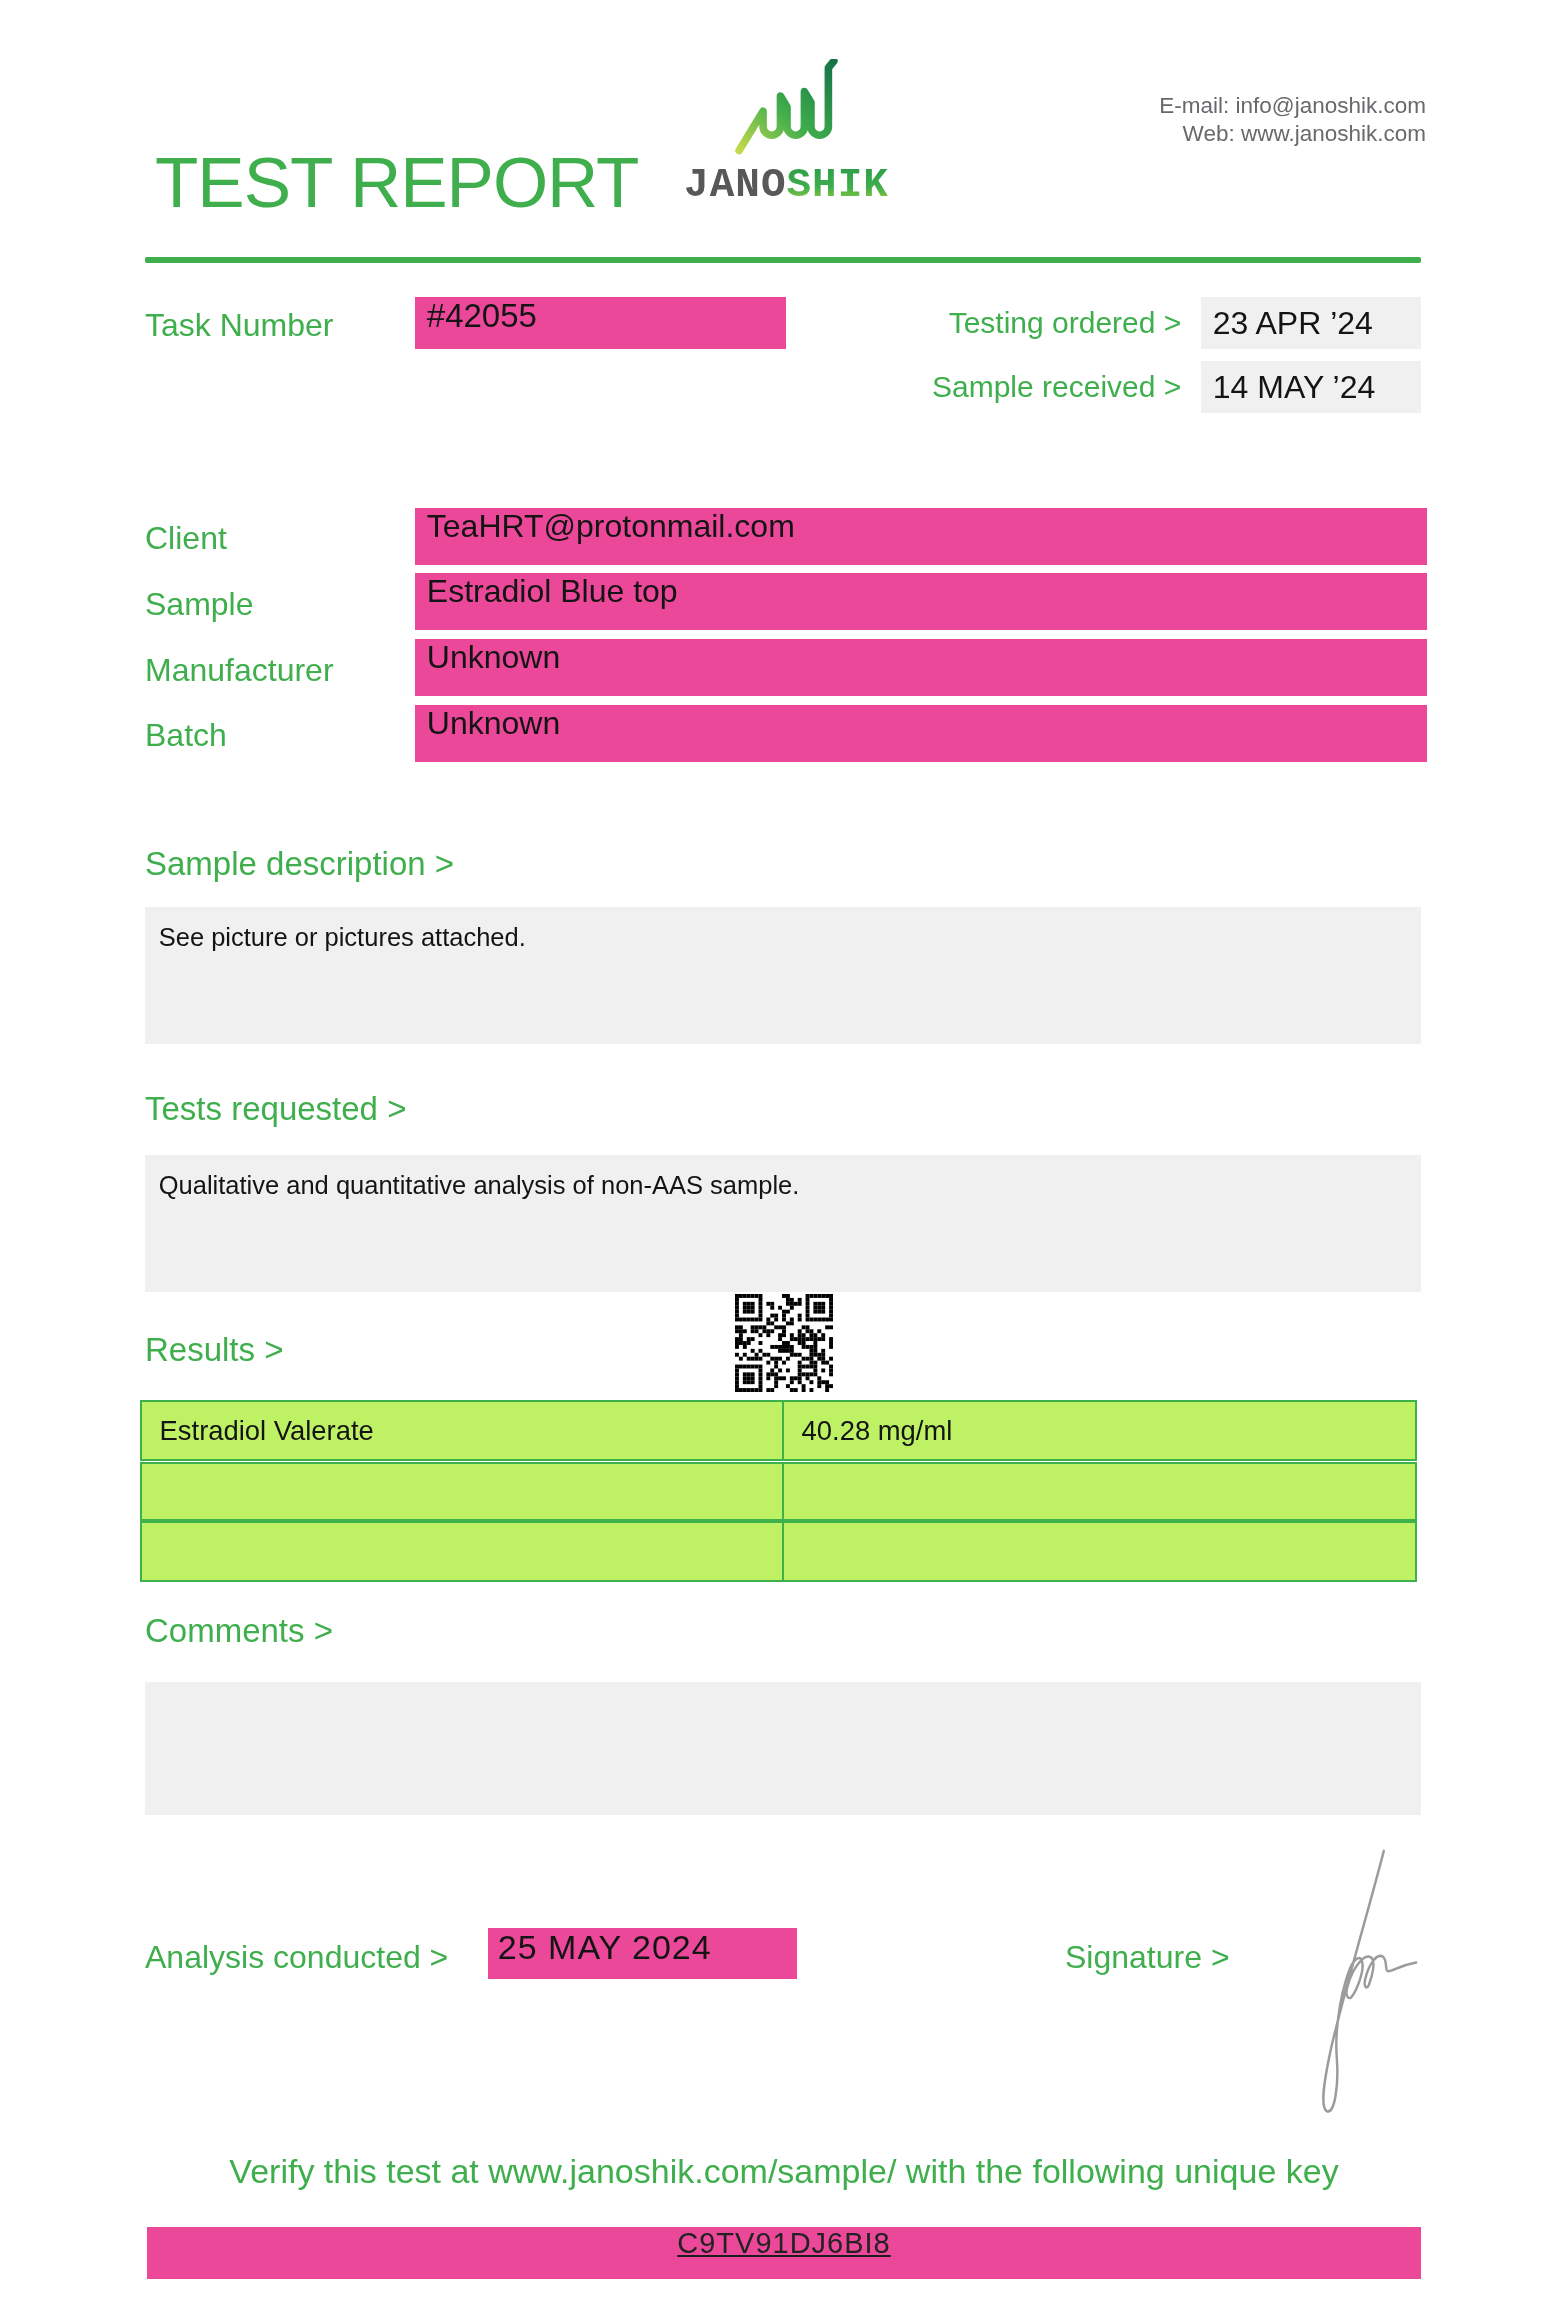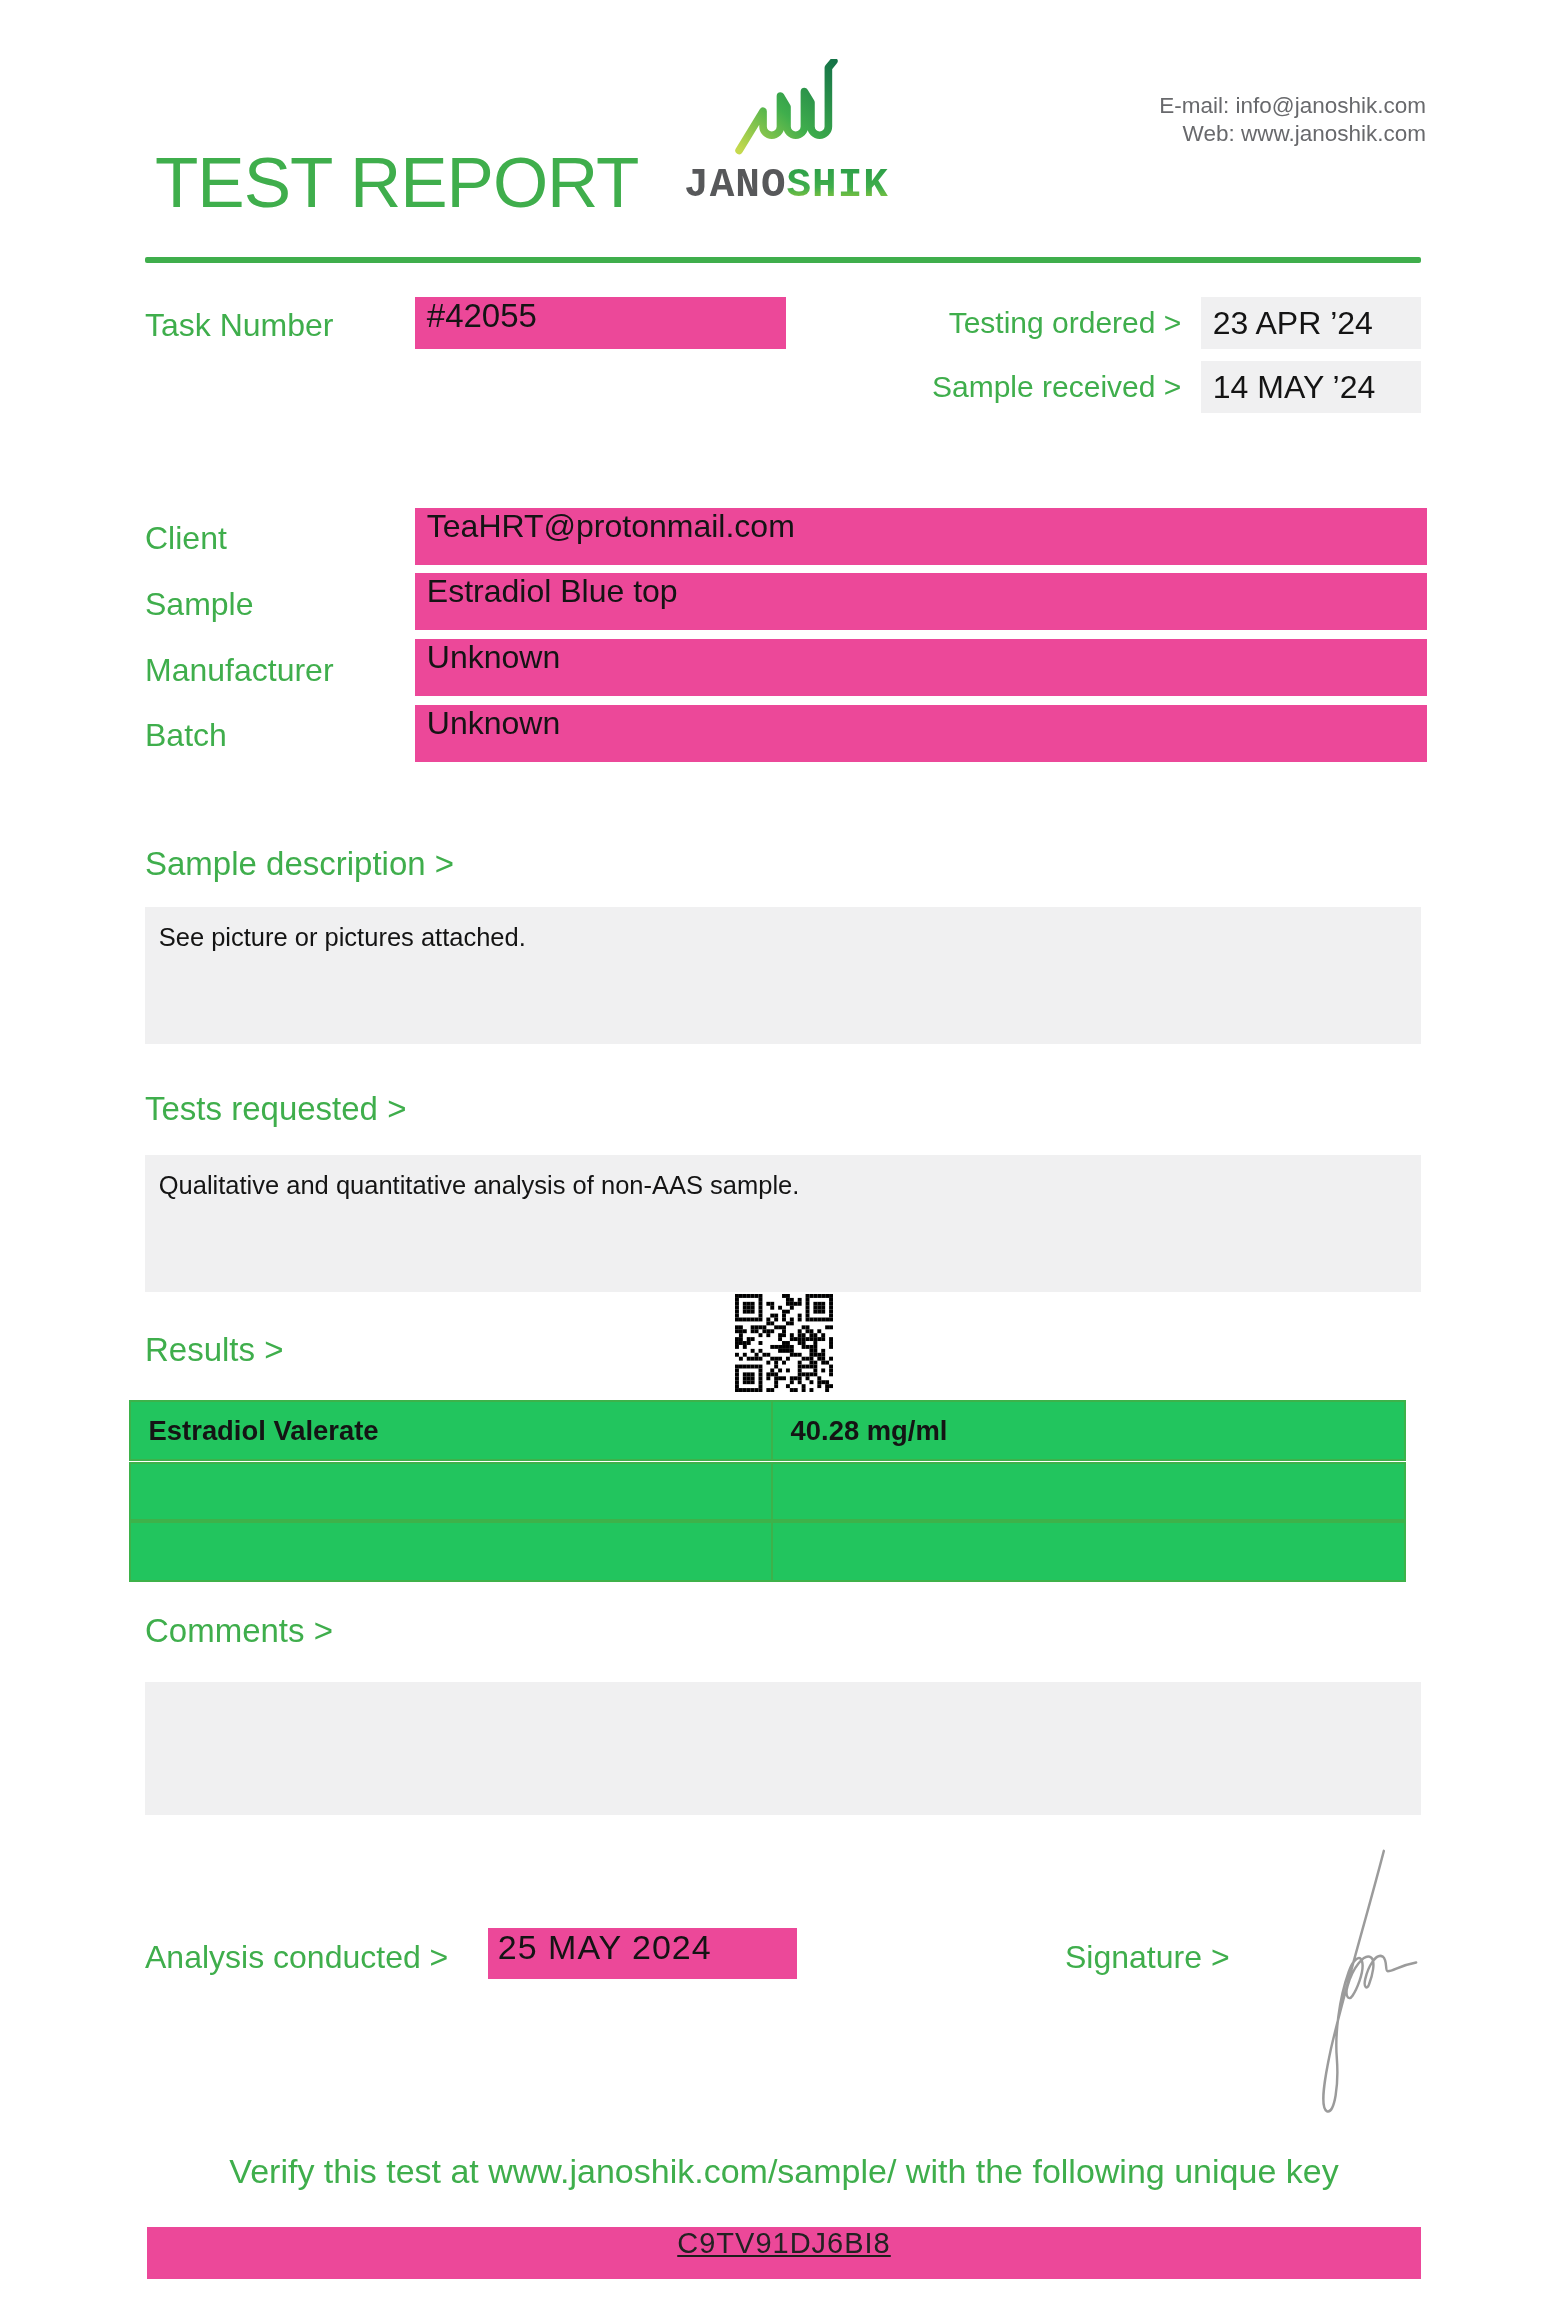--- a/index.html
+++ b/index.html
@@ -34,21 +34,21 @@
   .info-label{left:145px;font-size:32px;color:#3fae4c;}
   .info-box{left:415px;width:1012px;height:57px;}
   .info-box span{font-size:32px;padding-left:11.8px;color:#141414;}
 
   
   .sec-head{left:145px;font-size:33px;color:#3fae4c;}
   .sec-box{left:145px;width:1276px;background:#f0f0f1;}
   .sec-box .txt{font-size:25.5px;padding:15.7px 0 0 13.7px;color:#141414;}
 
   
-  .tbl-row{left:129px;width:1273px;border:2.9px solid #3db24a;display:flex;background:#22c55e;font-weight:bold;}
+  .tbl-row{left:140px;width:1273px;border:2.9px solid #3db24a;display:flex;background:#bef264;}
   .cell-a{width:640px;border-right:2.9px solid #3db24a;display:flex;align-items:center;}
   .cell-b{flex:1;display:flex;align-items:center;}
   .tbl-row .cell-a span,.tbl-row .cell-b span{font-size:27.4px;padding-left:17.6px;color:#141414;}
 
   .verify{left:147px;top:2152px;width:1274px;text-align:center;font-size:34px;color:#3fae4c;}
   .keybox{left:147px;top:2227px;width:1274px;height:52px;justify-content:center;text-decoration:underline;}
   .keybox span{font-size:29px;color:#222;letter-spacing:1px;}
 
   .analysis-label{left:145px;top:1938px;}
   .analysis-box{left:488px;top:1928px;width:309px;height:51px;}

